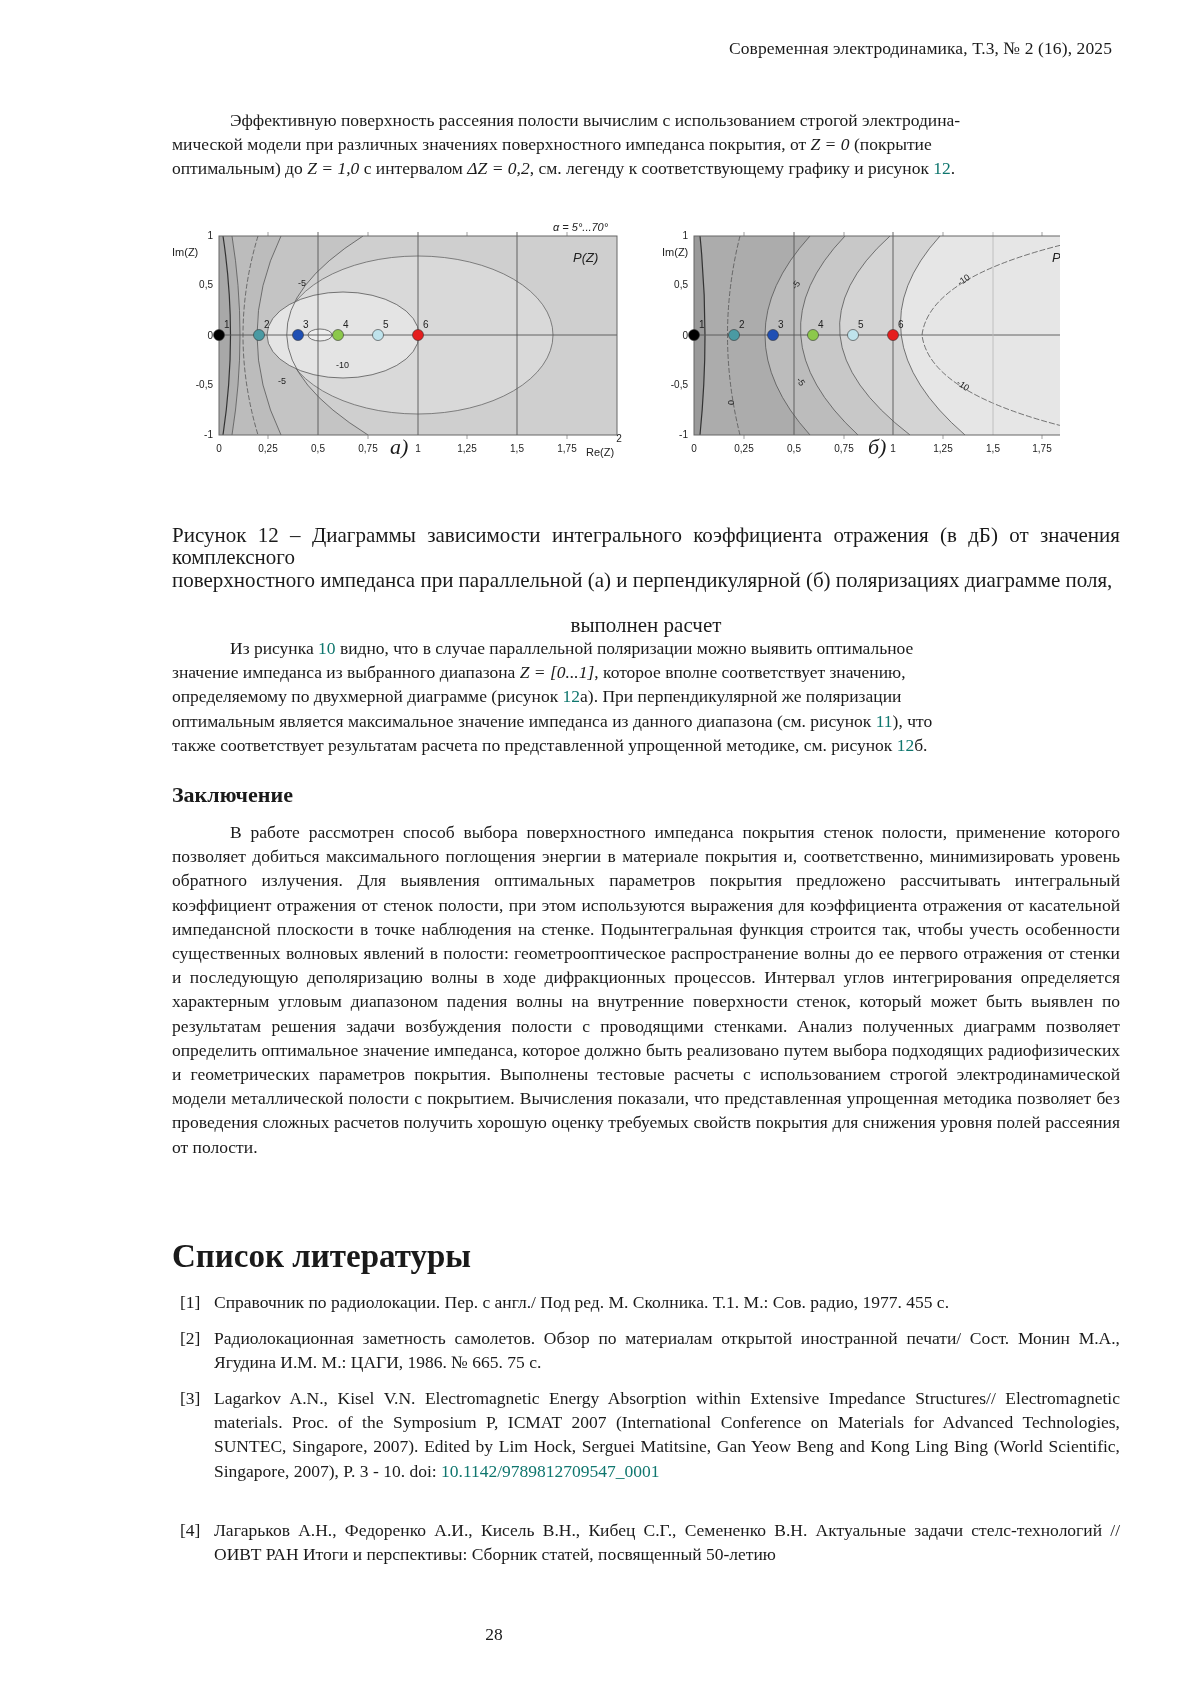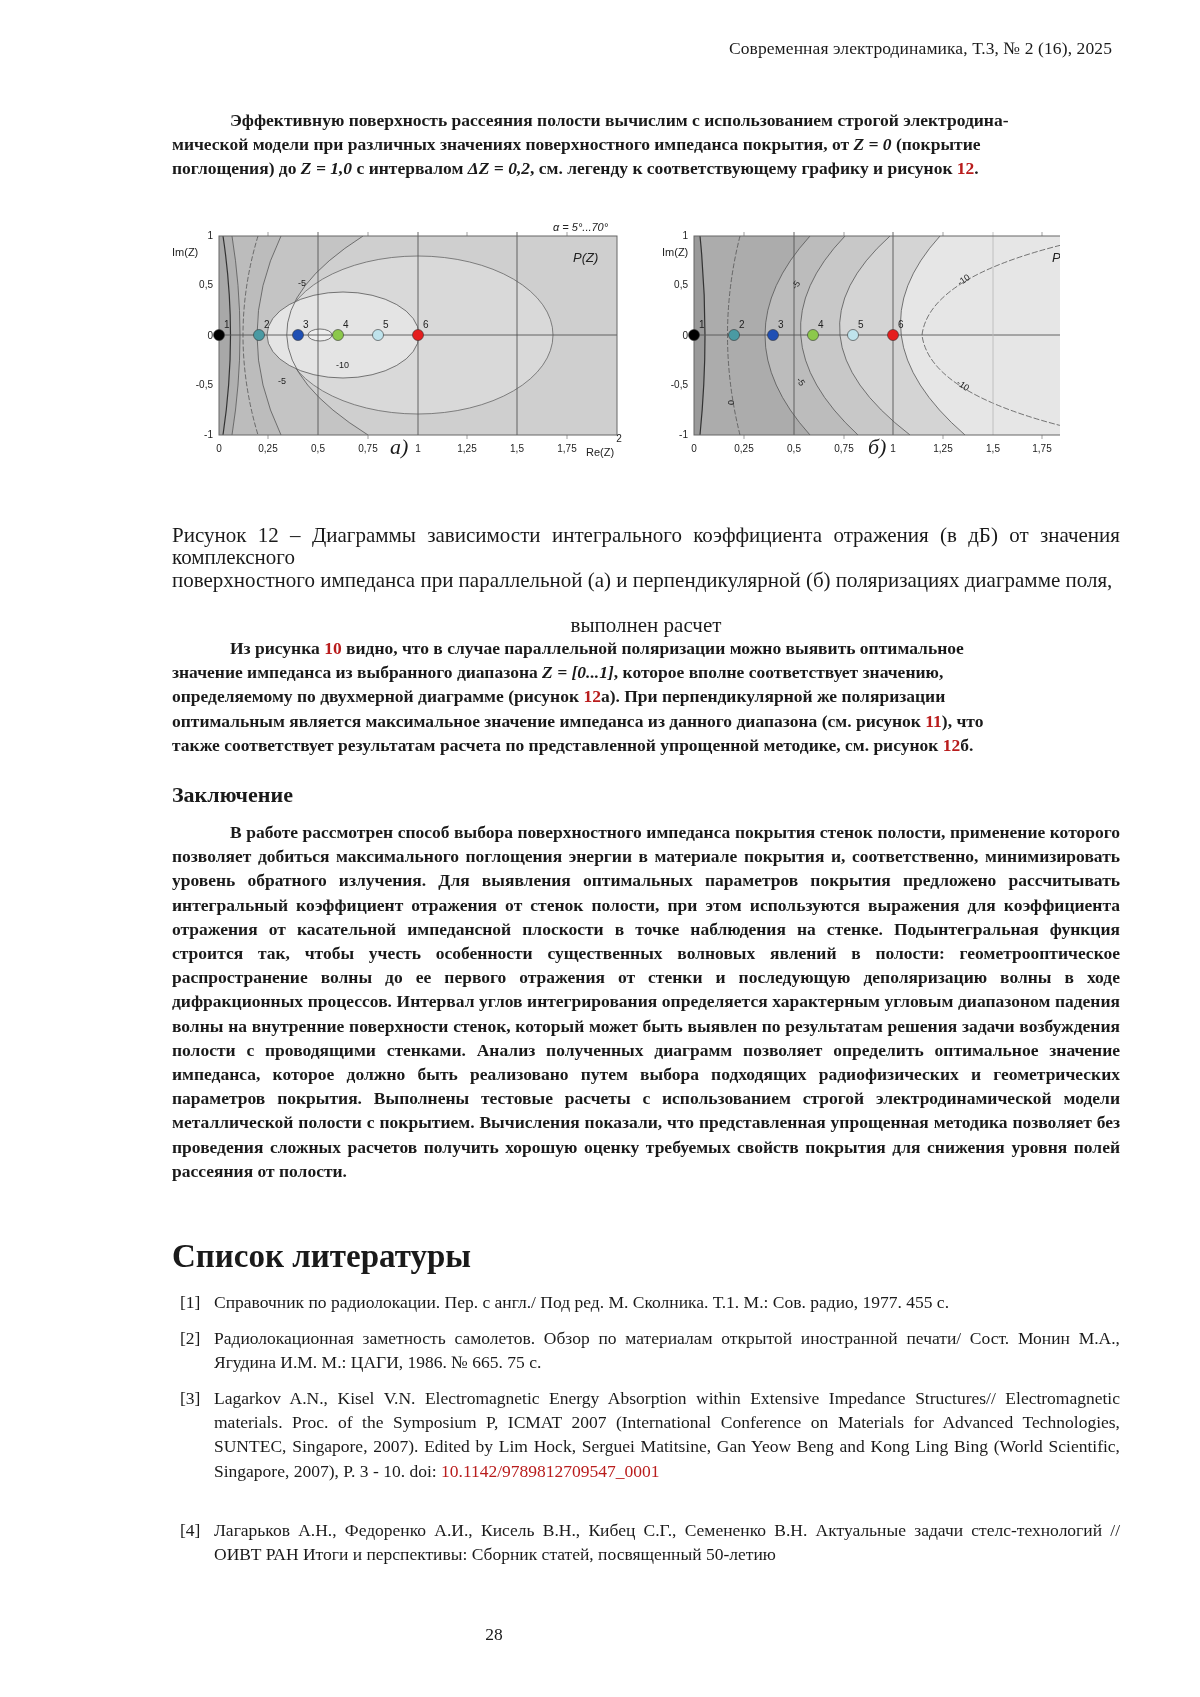--- a/index.html
+++ b/index.html
@@ -9,22 +9,22 @@
     color: #1a1a1a;
   }
   .running-header {
     position: absolute; top: 38px; right: 88px;
     font-size: 17.5px; letter-spacing: 0.1px;
   }
   .para {
     position: absolute; left: 172px; width: 948px;
     font-size: 17.5px; line-height: 24.2px; text-align: justify;
   }
-  .indent { text-indent: 58px; font-weight: bold; }
-  .link { color: #b91c1c; }
+  .indent { text-indent: 58px; }
+  .link { color: #0f766e; }
   .math { font-style: italic; }
   .fig {
     position: absolute; top: 222px;
   }
   .fig svg { display: block; }
   .fig-label {
     position: absolute; font-size: 22px; font-style: italic;
   }
   .caption {
     position: absolute; left: 172px; width: 948px; top: 524px;
@@ -50,21 +50,21 @@
   svg text { font-family: "Liberation Sans", "DejaVu Sans", sans-serif; }
 </style>
 </head>
 <body>
 
 <div class="running-header">Современная электродинамика, Т.3, № 2 (16), 2025</div>
 
 <div class="para indent" style="top:108px;">
   <span>Эффективную поверхность рассеяния полости вычислим с использованием строгой электродина-</span><br>
   <span>мической модели при различных значениях поверхностного импеданса покрытия, от </span><span class="math">Z = 0</span><span> (покрытие</span><br>
-  <span>поглощения) до </span><span class="math">Z = 1,0</span><span> с интервалом </span><span class="math">ΔZ = 0,2</span><span>, см. легенду к соответствующему графику и рисунок </span><span class="link">12</span><span>.</span>
+  <span>оптимальным) до </span><span class="math">Z = 1,0</span><span> с интервалом </span><span class="math">ΔZ = 0,2</span><span>, см. легенду к соответствующему графику и рисунок </span><span class="link">12</span><span>.</span>
 </div>
 
 <div class="fig" style="left:168px;">
   <svg width="460" height="240" viewBox="0 0 460 240">
     <defs>
       <clipPath id="clipA">
           <rect x="51" y="14" width="398" height="199"></rect>
         </clipPath>
     </defs>
     <g clip-path="url(#clipA)">

